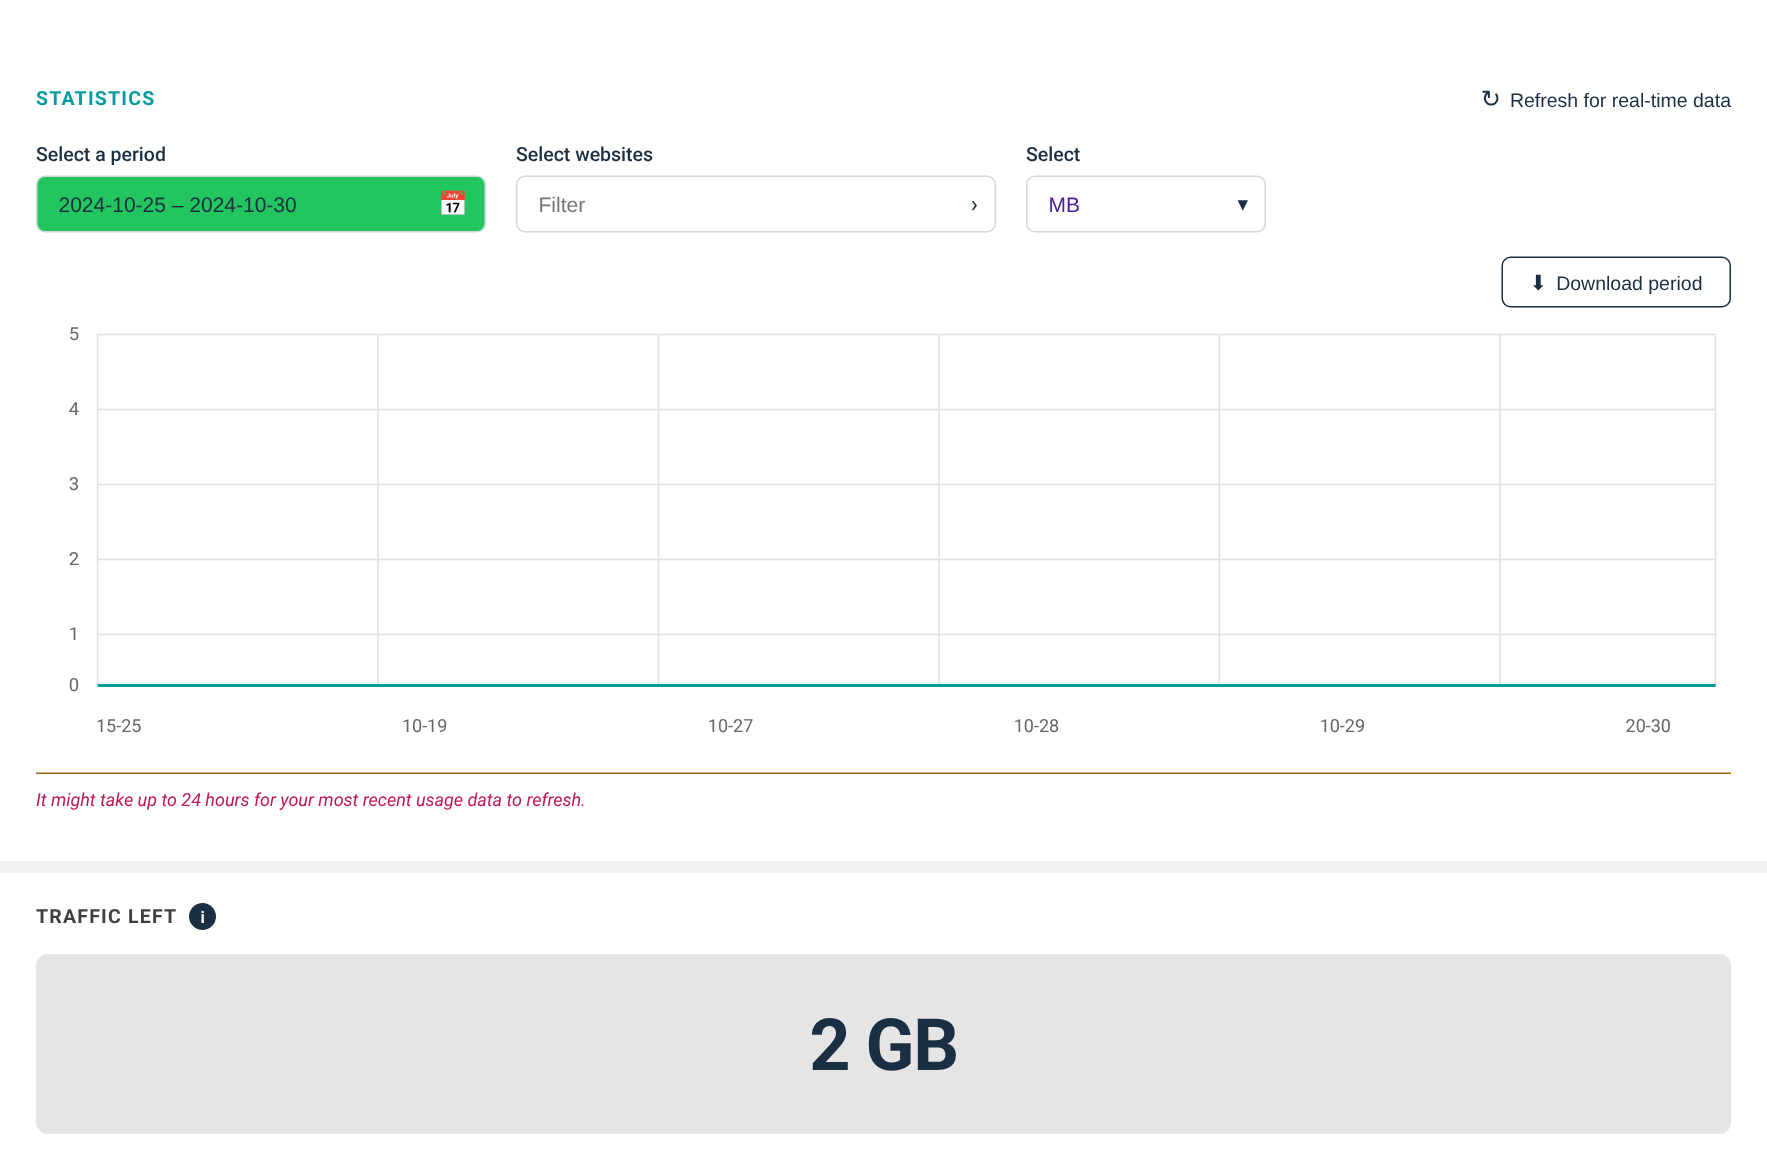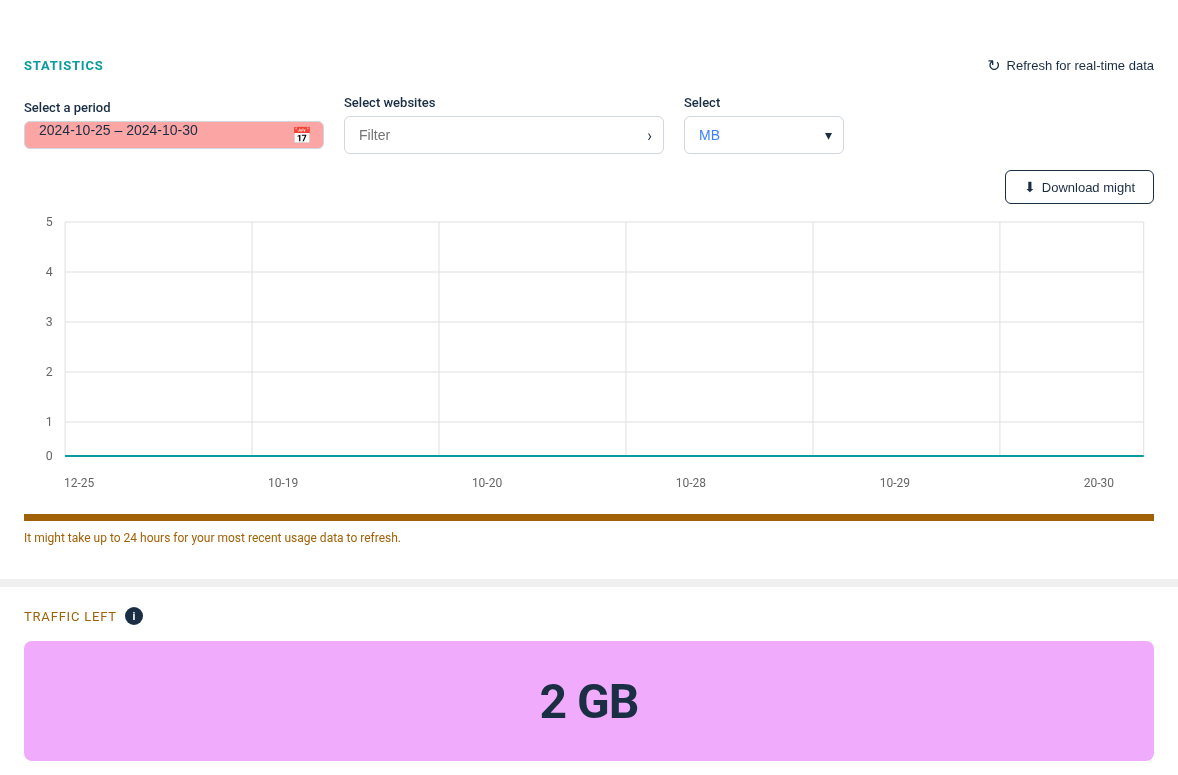--- a/index.html
+++ b/index.html
@@ -63,26 +63,26 @@
       font-size: 13px;
       font-weight: 500;
       color: #1a2e44;
     }
     .date-input-wrapper {
       position: relative;
       width: 300px;
     }
     .date-input {
       width: 100%;
-      padding: 0 44px 10px 14px;
+      padding: 10px 44px 10px 14px;
       border: 1px solid #d0d7de;
       border-radius: 6px;
       font-size: 14px;
       color: #1a2e44;
-      background: #fca5a5;
+      background: #22c55e;
       cursor: pointer;
       outline: none;
     }
     .calendar-icon {
       position: absolute;
       right: 12px;
       top: 50%;
       transform: translateY(-50%);
       color: #1a2e44;
       font-size: 16px;
@@ -115,21 +115,21 @@
     .units-select-wrapper {
       position: relative;
       width: 160px;
     }
     .units-select {
       width: 100%;
       padding: 10px 44px 10px 14px;
       border: 1px solid #d0d7de;
       border-radius: 6px;
       font-size: 14px;
-      color: #3b82f6;
+      color: #4c1d95;
       background: #fff;
       cursor: pointer;
       outline: none;
       appearance: none;
     }
     .chevron-icon {
       position: absolute;
       right: 12px;
       top: 50%;
       transform: translateY(-50%);
@@ -175,61 +175,62 @@
     }
     .x-labels {
       display: flex;
       justify-content: space-between;
       padding: 4px 40px 0 40px;
       font-size: 12px;
       color: #666;
     }
     .chart-note {
       font-size: 12px;
-      color: #a16207;
+      color: #be185d;
       margin-top: 12px;
       padding: 10px 0;
-      border-top: 7px solid #a16207;
+      border-top: 1px solid #a16207;
+      font-style: italic;
     }
     .divider {
       height: 8px;
       background: #f0f0f0;
     }
     .traffic-section {
       padding: 20px 24px;
       background: #fff;
     }
     .traffic-title-row {
       display: flex;
       align-items: center;
       gap: 8px;
       margin-bottom: 16px;
     }
     .traffic-title {
       font-size: 13px;
-      font-weight: 400;
-      color: #a16207;
+      font-weight: 700;
+      color: #404040;
       letter-spacing: 0.8px;
       text-transform: uppercase;
     }
     .info-icon {
       width: 18px;
       height: 18px;
       border-radius: 50%;
       background: #1a2e44;
       color: #fff;
       font-size: 11px;
       font-weight: 700;
       display: flex;
       align-items: center;
       justify-content: center;
       cursor: pointer;
     }
     .traffic-card {
-      background: #f0abfc;
+      background: #e5e5e5;
       border-radius: 8px;
       padding: 21px 24px;
       text-align: center;
       min-height: 120px;
       display: flex;
       align-items: center;
       justify-content: center;
     }
     .traffic-value {
       font-size: 48px;
@@ -277,21 +278,21 @@
             <option value="KB">KB</option>
           </select>
           <span class="chevron-icon">▾</span>
         </div>
       </div>
     </div>
 
     <div class="download-row">
       <button class="download-btn">
         <span class="download-icon">⬇</span>
-        <span>Download might</span>
+        <span>Download period</span>
       </button>
     </div>
 
     <div class="chart-container">
       <div class="chart-area">
         <svg class="chart-svg" viewBox="0 0 1100 260" preserveAspectRatio="none">
 
           <text x="28" y="14" font-size="12" fill="#666" text-anchor="end">5</text>
           <text x="28" y="64" font-size="12" fill="#666" text-anchor="end">4</text>
           <text x="28" y="114" font-size="12" fill="#666" text-anchor="end">3</text>
@@ -311,23 +312,23 @@
           <line x1="404" y1="10" x2="404" y2="244" stroke="#e0e0e0" stroke-width="1"></line>
           <line x1="586" y1="10" x2="586" y2="244" stroke="#e0e0e0" stroke-width="1"></line>
           <line x1="768" y1="10" x2="768" y2="244" stroke="#e0e0e0" stroke-width="1"></line>
           <line x1="950" y1="10" x2="950" y2="244" stroke="#e0e0e0" stroke-width="1"></line>
           <line x1="1090" y1="10" x2="1090" y2="244" stroke="#e0e0e0" stroke-width="1"></line>
 
           <polyline points="40,244 222,244 404,244 586,244 768,244 950,244 1090,244" fill="none" stroke="#0a9ba1" stroke-width="2"></polyline>
         </svg>
       </div>
       <div class="x-labels">
-        <span>12-25</span>
+        <span>15-25</span>
         <span>10-19</span>
-        <span>10-20</span>
+        <span>10-27</span>
         <span>10-28</span>
         <span>10-29</span>
         <span>20-30</span>
       </div>
     </div>
 
     <div class="chart-note">It might take up to 24 hours for your most recent usage data to refresh.</div>
   </div>
 
   <div class="divider"></div>

